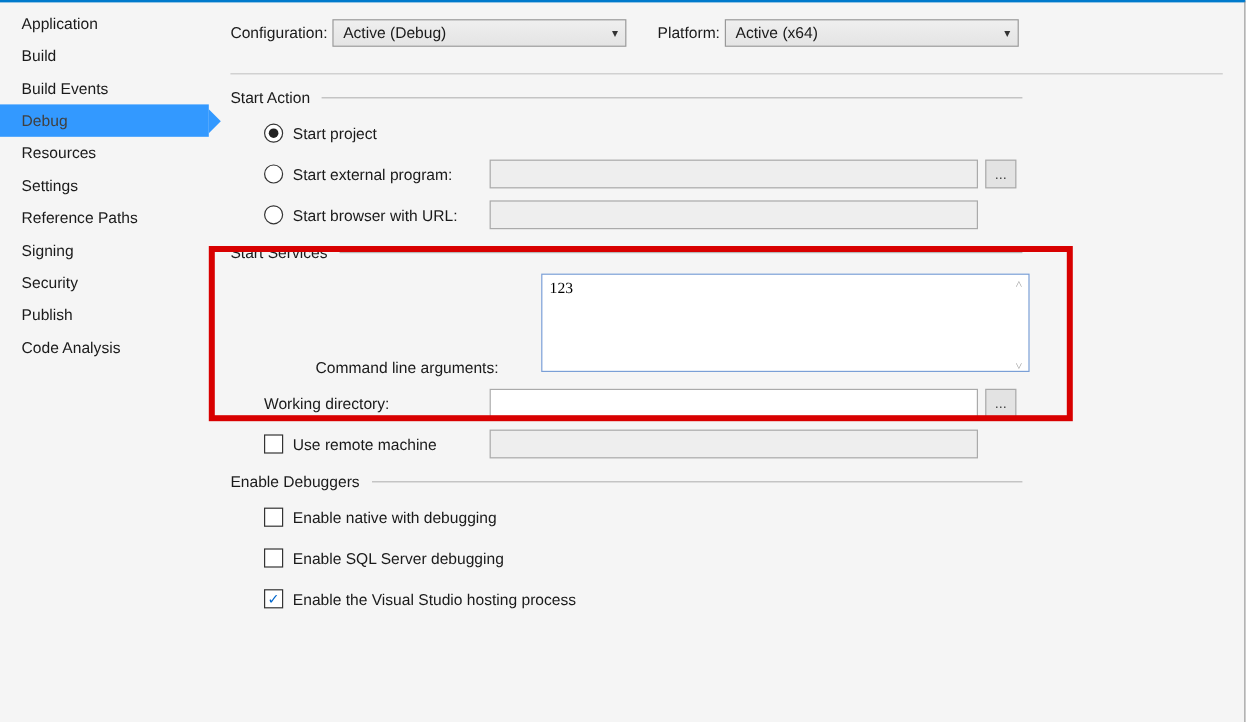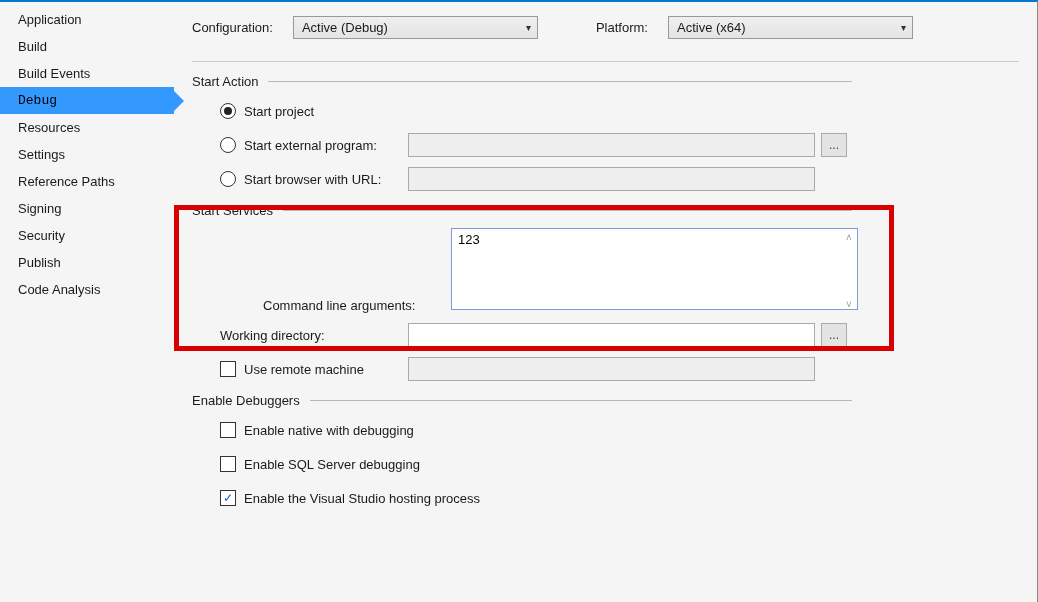--- a/index.html
+++ b/index.html
@@ -25,44 +25,43 @@
       padding: 4px 0;
     }
     .sidebar-item {
       padding: 6px 0 6px 18px;
       cursor: pointer;
       font-size: 13px;
       color: #1a1a1a;
     }
     .sidebar-item.selected {
       background: #3399ff;
-      color: #000000;
+      color: #404040;
       position: relative;
-      font-family: Liberation Mono, monospace;
     }
     .sidebar-item.selected::after {
       content: "";
       position: absolute;
       right: -10px;
       top: 50%;
       transform: translateY(-50%);
       width: 0; height: 0;
       border-top: 10px solid transparent;
       border-bottom: 10px solid transparent;
       border-left: 10px solid #3399ff;
     }
     .main {
       flex: 1;
       padding: 14px 18px 0 18px;
       position: relative;
     }
     .toprow {
       display: flex;
       align-items: center;
-      gap: 20px;
+      gap: 4px;
       margin-bottom: 22px;
     }
     .toprow label { font-size: 13px; }
     .select {
       display: inline-flex;
       align-items: center;
       justify-content: space-between;
       height: 23px;
       border: 1px solid #999;
       background: linear-gradient(#efefef,#e4e4e4);
@@ -123,21 +122,21 @@
       width: 407px;
       height: 82px;
       border: 1px solid #7a9fd6;
       background: #fff;
       padding: 3px 18px 3px 6px;
       font-size: 13px;
       font-family: inherit;
       resize: none;
       position: relative;
     }
-    .ta-wrap { position: relative; }
+    .ta-wrap { position: relative; font-family: Liberation Serif, serif; }
     .ta-scroll-up, .ta-scroll-down {
       position: absolute; right: 1px; width: 16px; height: 16px;
       display: flex; align-items: center; justify-content: center;
       color: #999; font-size: 10px; pointer-events: none;
     }
     .ta-scroll-up { top: 1px; }
     .ta-scroll-down { bottom: 1px; }
     .ellipsis-btn {
       width: 26px; height: 24px;
       border: 1px solid #aaa;

